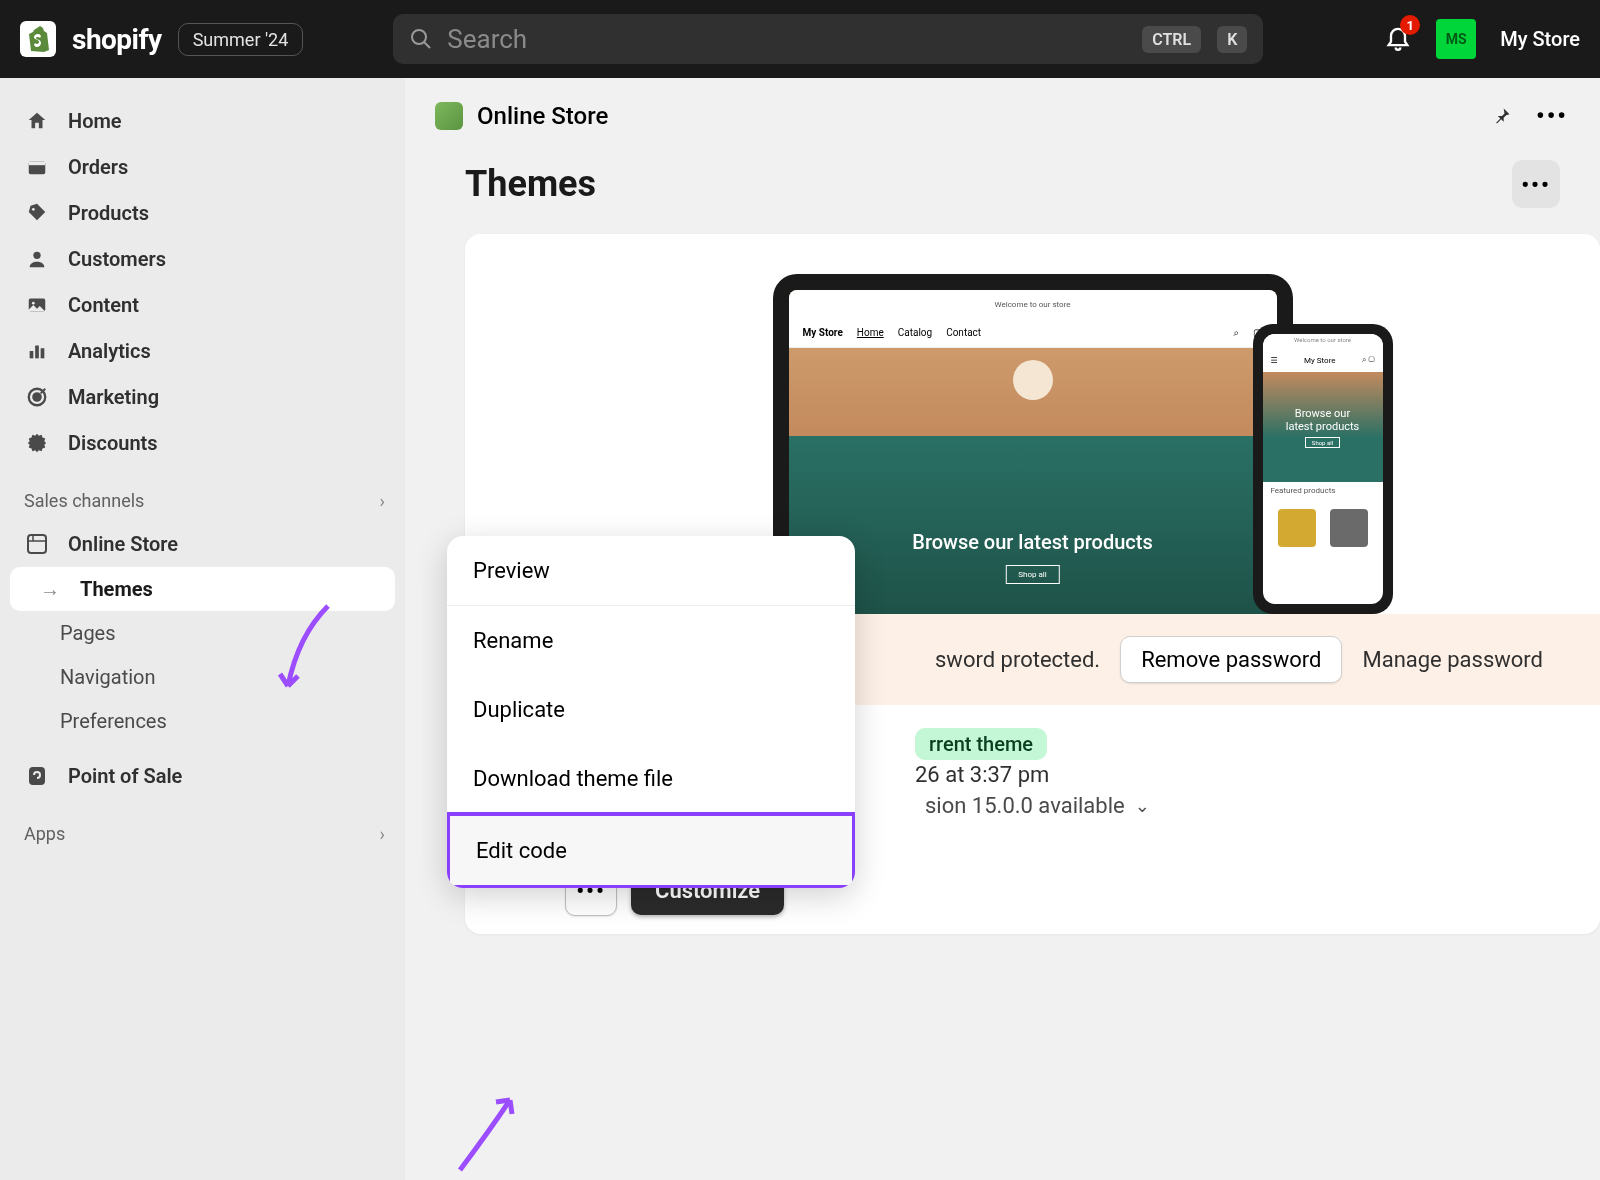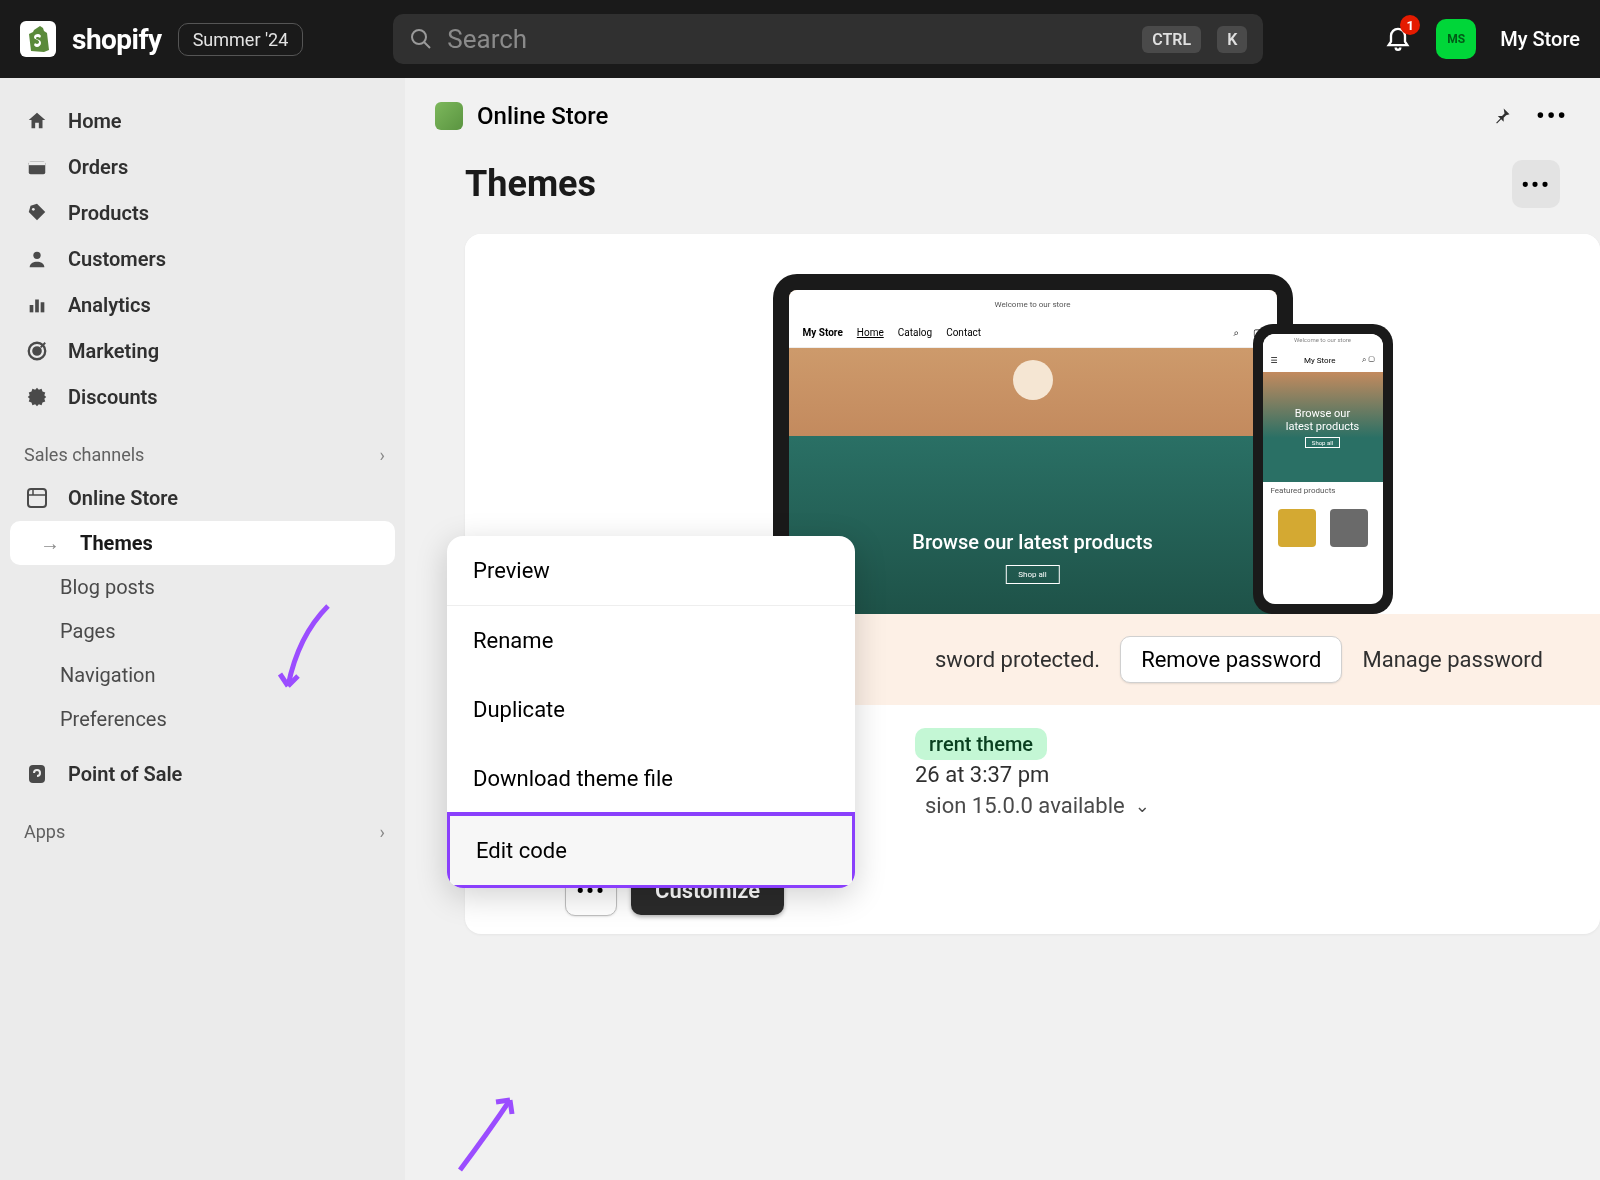--- a/index.html
+++ b/index.html
@@ -13,21 +13,21 @@
 .summer-pill { border:1px solid #555; color:#e3e3e3; font-size:18px; padding:5px 14px; border-radius:10px; }
 .search-wrap { flex:1; max-width:870px; margin-left:70px; }
 .search-bar { height:50px; background:#303030; border-radius:10px; display:flex; align-items:center; padding:0 16px; gap:14px; }
 .search-icon-svg { width:24px; height:24px; stroke:#9a9a9a; fill:none; stroke-width:2; }
 .search-text { flex:1; color:#8a8a8a; font-size:26px; }
 .kbd-group { display:flex; gap:16px; }
 .kbd { background:#4a4a4a; color:#e0e0e0; border-radius:6px; font-size:16px; padding:4px 10px; font-weight:600;}
 .topright { display:flex; align-items:center; gap:24px; margin-left:auto; }
 .bell-wrap { position:relative; }
 .bell-badge { position:absolute; top:-8px; right:-8px; background:#e51b00; color:#fff; font-size:13px; width:20px; height:20px; border-radius:50%; display:flex; align-items:center; justify-content:center; font-weight:700; }
-.avatar { width:40px; height:40px; background:#00d639; color:#005a17; border-radius:10px; display:flex; align-items:center; justify-content:center; font-weight:700; font-size:12px;}
+.avatar { width:40px; height:40px; background:#00d639; color:#005a17; border-radius:4px; display:flex; align-items:center; justify-content:center; font-weight:700; font-size:14px;}
 .storename { color:#fff; font-size:20px; font-weight:500;}
 
 
 .sidebar { position:absolute; top:78px; left:0; width:405px; bottom:0; background:#ebebeb; padding-top:20px; }
 .nav-item { display:flex; align-items:center; gap:18px; padding:10px 24px; font-size:20px; cursor:pointer; color:#303030;}
 .nav-item .icon { width:26px; height:26px; display:flex; align-items:center; justify-content:center; }
 .nav-item.bold { font-weight:600; }
 .nav-head { display:flex; align-items:center; justify-content:space-between; padding:10px 20px 10px 24px; color:#616161; font-size:18px; margin-top:14px;}
 .sub-item { display:flex; align-items:center; gap:14px; padding:10px 24px 10px 40px; font-size:20px; color:#4a4a4a; cursor:pointer;}
 .sub-item.active { background:#fff; border-radius:10px; margin:0 10px; font-weight:700; color:#1a1a1a; padding-left:30px;}
@@ -161,20 +161,30 @@
         <svg width="22" height="22" viewBox="0 0 24 24" fill="#4a4a4a">
           <circle cx="12" cy="8" r="4"></circle>
           <path d="M4 21c0-4 4-6 8-6s8 2 8 6z"></path>
         </svg>
       </span>
       <span>Customers</span>
     </div>
   <div class="nav-item bold">
       <span class="icon">
         <svg width="22" height="22" viewBox="0 0 24 24" fill="#4a4a4a">
+          <rect x="3" y="5" width="18" height="14" rx="2"></rect>
+          <circle cx="8" cy="10" r="1.5" fill="#ebebeb"></circle>
+          <path d="M3 17l5-5 4 4 3-3 6 6H3z" fill="#ebebeb"></path>
+        </svg>
+      </span>
+      <span>Content</span>
+    </div>
+  <div class="nav-item bold">
+      <span class="icon">
+        <svg width="22" height="22" viewBox="0 0 24 24" fill="#4a4a4a">
           <rect x="4" y="12" width="4" height="8"></rect>
           <rect x="10" y="6" width="4" height="14"></rect>
           <rect x="16" y="9" width="4" height="11"></rect>
         </svg>
       </span>
       <span>Analytics</span>
     </div>
   <div class="nav-item bold">
       <span class="icon">
         <svg width="22" height="22" viewBox="0 0 24 24" fill="none" stroke="#4a4a4a" stroke-width="2.5">
@@ -203,21 +213,20 @@
         <svg width="24" height="24" viewBox="0 0 24 24" fill="none" stroke="#4a4a4a" stroke-width="2">
           <rect x="3" y="3" width="18" height="18" rx="3"></rect>
           <path d="M3 9h18M8 3v6" stroke-width="1.5"></path>
         </svg>
       </span>
       <span>Online Store</span>
     </div>
   <div class="sub-item active">
       <span>Themes</span>
     </div>
-  <div class="sub-leaf"><span>Blog posts</span></div>
   <div class="sub-leaf"><span>Pages</span></div>
   <div class="sub-leaf"><span>Navigation</span></div>
   <div class="sub-leaf"><span>Preferences</span></div>
 
   <div class="nav-item bold" style="margin-top:10px">
       <span class="icon">
         <svg width="24" height="24" viewBox="0 0 24 24" fill="#4a4a4a">
           <rect x="4" y="3" width="16" height="18" rx="4"></rect>
           <path d="M9 11c0-2 1-3 3-3s3 1 3 3-1 3-3 3" fill="none" stroke="#ebebeb" stroke-width="2"></path>
         </svg>

